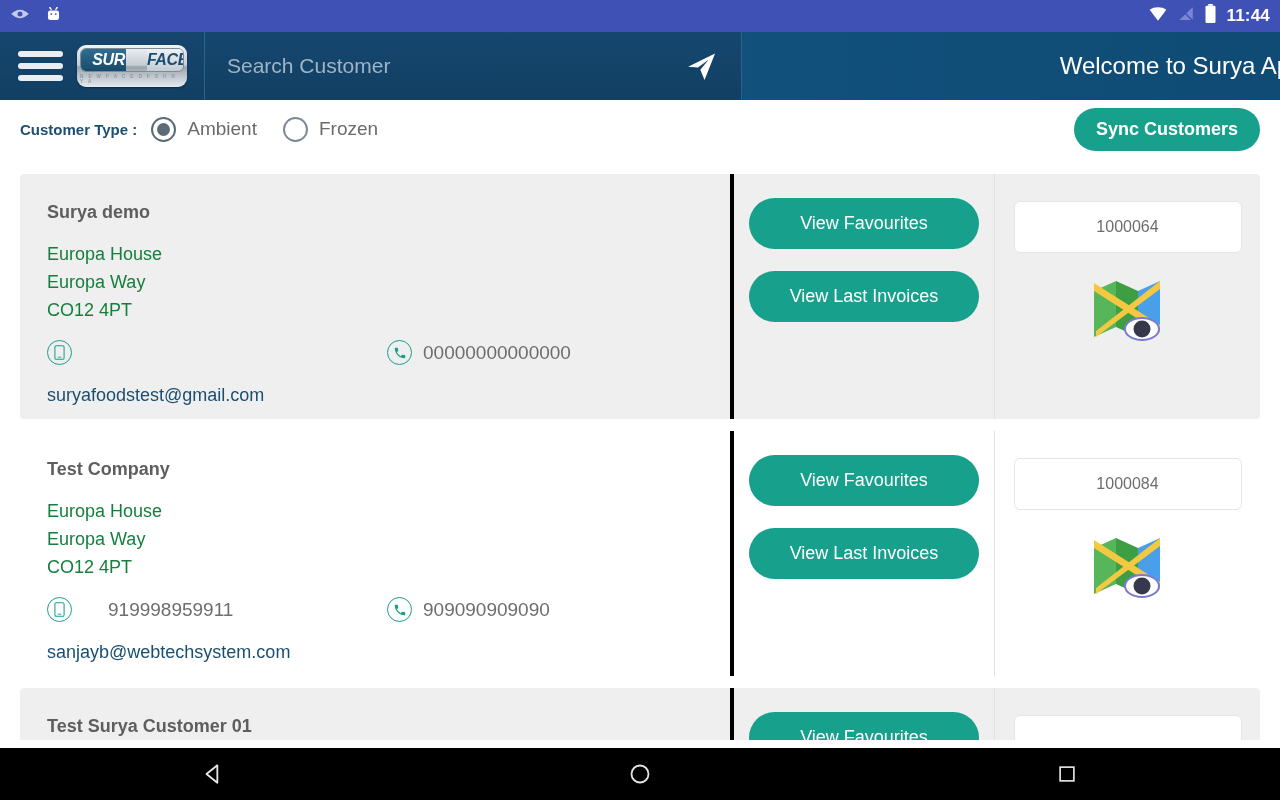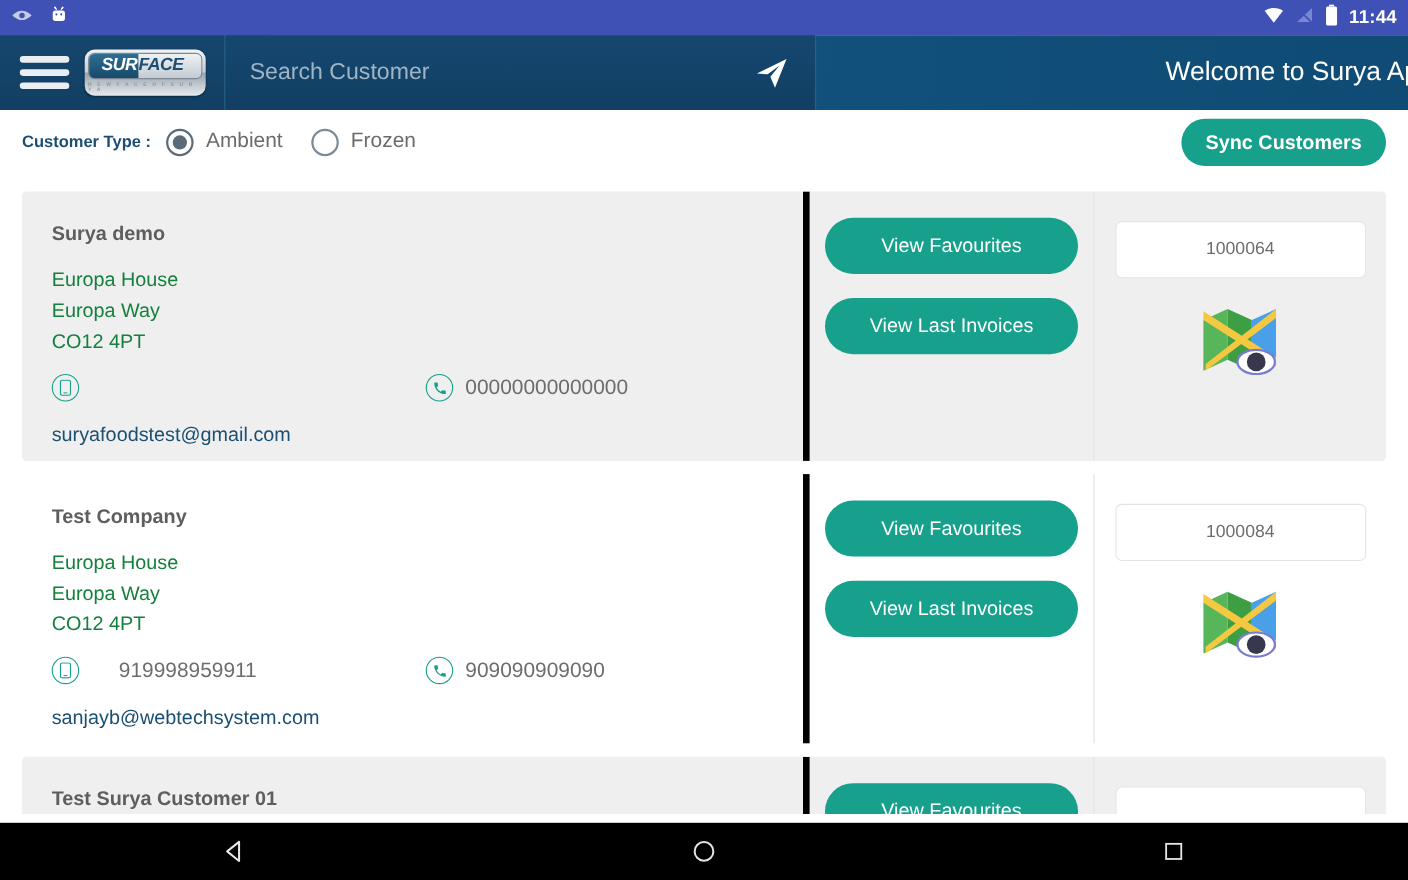--- a/index.html
+++ b/index.html
@@ -34,20 +34,21 @@
 
   .logo{
     width:110px; height:42px; border-radius:9px; position:relative;
     background:linear-gradient(180deg,#f1f4f7 0%,#c6ccd4 48%,#9aa4ae 52%,#e6eaee 100%);
     padding:3px; display:flex; flex-direction:column; align-items:center; justify-content:center;
     box-shadow:0 1px 2px rgba(0,0,0,.35);
   }
   .logo-inner{
     width:100%; height:26px; border-radius:6px; overflow:hidden; display:flex;
     border:1px solid #7f8a95;
+    gap:21px;
   }
   .logo-a{ flex:0 0 44%; background:linear-gradient(180deg,#2f6e93,#174a6b); display:flex; align-items:center; justify-content:flex-end; padding-right:1px;}
   .logo-b{ flex:1; background:linear-gradient(180deg,#eef2f5,#c3cbd3); display:flex; align-items:center;}
   .logo-a span{ font-size:16px; font-weight:800; font-style:italic; color:#ffffff; letter-spacing:-.4px; font-family:"Liberation Sans", sans-serif;}
   .logo-b span{ font-size:16px; font-weight:800; font-style:italic; color:#1d4e70; letter-spacing:-.4px; font-family:"Liberation Sans", sans-serif;}
   .logo-tag{ font-size:4.6px; letter-spacing:1.9px; color:#8d98a3; margin-top:2px; font-weight:700;}
 
   .searchbox{
     flex:0 0 537px; display:flex; align-items:center; padding:0 22px;
     border-right:1px solid #2a6489;
@@ -104,21 +105,21 @@
   .contact{ display:flex; align-items:center; gap:11px; }
   .contact.mob{ flex:0 0 340px;gap:36px; }
   .circ{
     width:25px; height:25px; border-radius:50%; border:1.5px solid #17a08c;
     display:flex; align-items:center; justify-content:center; flex:0 0 auto;
   }
   .contact-val{ font-size:19px; color:#6d6d6d; }
   .email{ display:block; margin-top:20px; font-size:18px; color:#1b4f72; text-decoration:none; }
 
   .col-actions{
-    flex:0 0 265px; border-left:6px solid #000000; border-right:1px solid #e2e2e2;
+    flex:0 0 265px; border-left:4px solid #000000; border-right:1px solid #e2e2e2;
     display:flex; flex-direction:column; align-items:center; padding-top:24px; gap:22px;
   }
   .act-btn{
     width:230px; padding:15px 0; border:none; border-radius:32px; cursor:pointer;
     background:#17a08c; color:#fff; font-size:18px; font-family:"Liberation Sans", sans-serif;
   }
 
   .col-meta{ flex:1; display:flex; flex-direction:column; align-items:center; padding-top:27px; }
   .id-box{
     width:228px; padding:16px 0; background:#fff; border:1px solid #e4e4e4;

